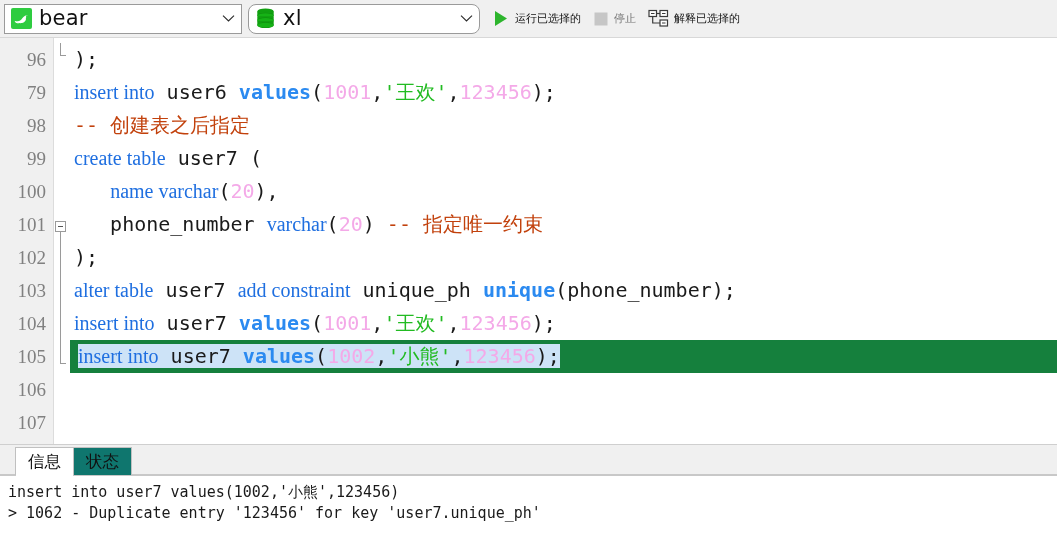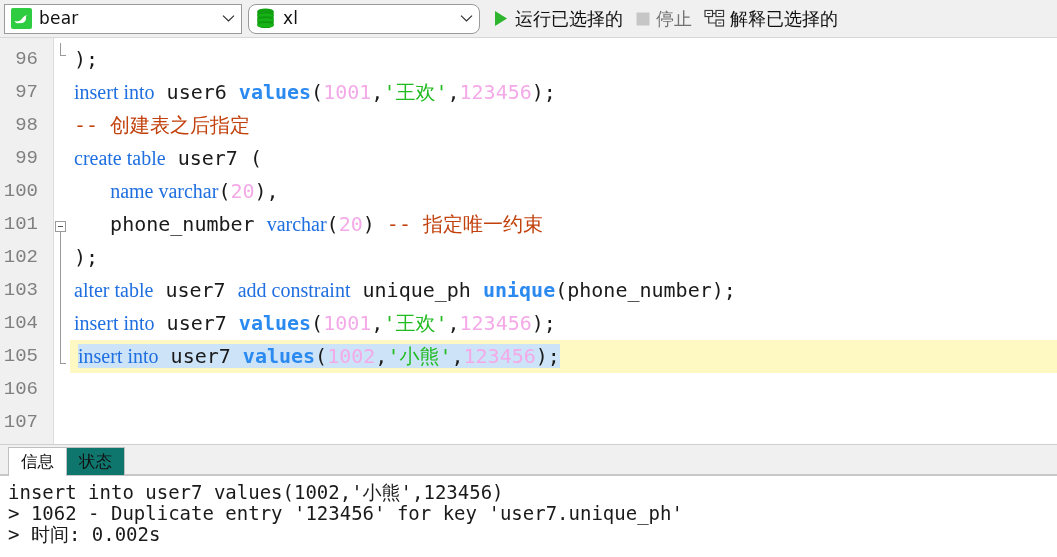--- a/index.html
+++ b/index.html
@@ -19,54 +19,54 @@
     border-bottom:1px solid #d8d8d8;box-sizing:border-box;
   }
   .combo{
     height:30px;background:#fff;border:1px solid #9a9a9a;
     display:flex;align-items:center;box-sizing:border-box;
     margin-right:6px;
   }
   .combo.conn{width:238px;}
   .combo.db{width:232px;border-radius:8px;}
   .combo .cbox-icon{width:26px;display:flex;align-items:center;justify-content:center;flex:0 0 26px;margin-left:3px;}
-  .combo .cbox-label{flex:1;padding-left:5px;font-size:17px;color:#111;line-height:1;letter-spacing:.2px;overflow:hidden;white-space:nowrap;}
+  .combo .cbox-label{flex:1;padding-left:5px;font-size:21px;color:#111;line-height:1;letter-spacing:.2px;overflow:hidden;white-space:nowrap;}
   .combo .chev{width:26px;flex:0 0 26px;display:flex;align-items:center;justify-content:center;}
   .chev svg{display:block;}
 
   .tb-btn{display:flex;align-items:center;gap:5px;height:32px;padding:0 6px;cursor:default;white-space:nowrap;}
-  .tb-btn .tb-label{font-size:18px;color:#111;line-height:1;}
+  .tb-btn .tb-label{font-size:11px;color:#111;line-height:1;}
   .tb-btn.disabled .tb-label{color:#737373;}
   .tb-icon{display:flex;align-items:center;justify-content:center;}
 
   
   .editor{
     flex:1;display:flex;background:#ffffff;overflow:hidden;position:relative;
     border-bottom:1px solid #cfcfcf;
   }
   .gutter{
     width:54px;flex:0 0 54px;background:#f0f0f0;
     border-right:1px solid #dcdcdc;box-sizing:border-box;
     padding-top:5px;
   }
   .foldcol{
     width:16px;flex:0 0 16px;background:#ffffff;position:relative;padding-top:5px;
   }
   .codecol{flex:1;position:relative;overflow:hidden;padding-top:5px;background:#fff;}
   .ln{
-    height:33px;line-height:33px;text-align:right;padding-right:15px;
-    font-family:Liberation Mono, monospace;
+    height:33px;line-height:33px;text-align:right;padding-right:7px;
+    font-family:Liberation Serif, serif;
     font-size:19px;color:#808080;box-sizing:border-box;
   }
   .cl{
     height:33px;line-height:33px;white-space:pre;
     font-family:"DejaVu Sans Mono","Liberation Mono",monospace;
     font-size:20px;color:#1a1a1a;padding-left:4px;box-sizing:border-box;
   }
-  .cl.sel{background:#fef9c3;padding-left:8px;}
+  .cl.sel{background:#15803d;padding-left:8px;}
   .cl.sel .selspan{background:#cde3f7;}
   .kw{color:#1f6fe0;font-family:Liberation Serif, serif;}
   .kw2{color:#2b8af0;font-weight:bold;}
   .num{color:#f4a9e8;}
   .str{color:#22bb22;}
   .cmt{color:#c2410c;margin-top:48px;}
   .pn{color:#1a1a1a;}
 
   
   .fold-box{
@@ -75,36 +75,36 @@
   }
   .fold-box:before{
     content:"";position:absolute;left:2px;top:4px;width:5px;height:1px;background:#555;
   }
   .fold-line{position:absolute;width:1px;background:#9a9a9a;left:6px;}
   .fold-end{position:absolute;left:6px;width:6px;height:1px;background:#9a9a9a;}
   .fold-endv{position:absolute;left:6px;width:1px;background:#9a9a9a;}
 
   
   .respanel{height:112px;min-height:112px;background:#f0f0f0;display:flex;flex-direction:column;}
-  .tabbar{height:30px;min-height:30px;display:flex;align-items:flex-end;padding-left:8px;background:#f0f0f0;position:relative;}
+  .tabbar{height:30px;min-height:30px;display:flex;align-items:flex-end;padding-left:15px;background:#f0f0f0;position:relative;}
   .tabbar:after{content:"";position:absolute;left:0;right:0;bottom:0;height:1px;background:#c8c8c8;}
   .tab{
     height:28px;padding:0 12px;display:flex;align-items:center;box-sizing:border-box;
     font-size:16.5px;color:#111;background:#0f766e;border:1px solid #c0c0c0;border-bottom:none;
     margin-right:-1px;position:relative;z-index:1;cursor:default;
   }
   .tab.active{background:#ffffff;border-color:#c0c0c0;z-index:3;}
   .tab.active:after{content:"";position:absolute;left:0;right:0;bottom:-1px;height:2px;background:#fff;}
   .logbox{
     flex:1;background:#ffffff;border-top:1px solid #c8c8c8;
     padding:6px 8px 0 8px;box-sizing:border-box;overflow:hidden;
   }
   .logline{
     font-family:"DejaVu Sans Mono","Liberation Mono",monospace;
-    font-size:19px;line-height:21px;color:#1a1a1a;white-space:pre;
+    font-size:15px;line-height:21px;color:#1a1a1a;white-space:pre;
   }
 </style>
 </head>
 <body>
 
 <div id="app">
 
   <div class="toolbar">
 
     <div class="combo conn">
@@ -177,21 +177,21 @@
         </svg>
       </span>
       <span class="tb-label">解释已选择的</span>
     </div>
   </div>
 
   <div class="editor">
 
     <div class="gutter">
       <div class="ln">96</div>
-      <div class="ln">97</div>
+      <div class="ln">79</div>
       <div class="ln">98</div>
       <div class="ln">99</div>
       <div class="ln">100</div>
       <div class="ln">101</div>
       <div class="ln">102</div>
       <div class="ln">103</div>
       <div class="ln">104</div>
       <div class="ln">105</div>
       <div class="ln">106</div>
       <div class="ln">107</div>
@@ -222,17 +222,16 @@
   </div>
 
   <div class="respanel">
     <div class="tabbar">
       <div class="tab active">信息</div>
       <div class="tab">状态</div>
     </div>
     <div class="logbox">
       <div class="logline">insert into user7 values(1002,'小熊',123456)</div>
       <div class="logline">&gt; 1062 - Duplicate entry '123456' for key 'user7.unique_ph'</div>
-      <div class="logline">&gt; 时间: 0.002s</div>
     </div>
   </div>
 
 </div>
 
 </body></html>

